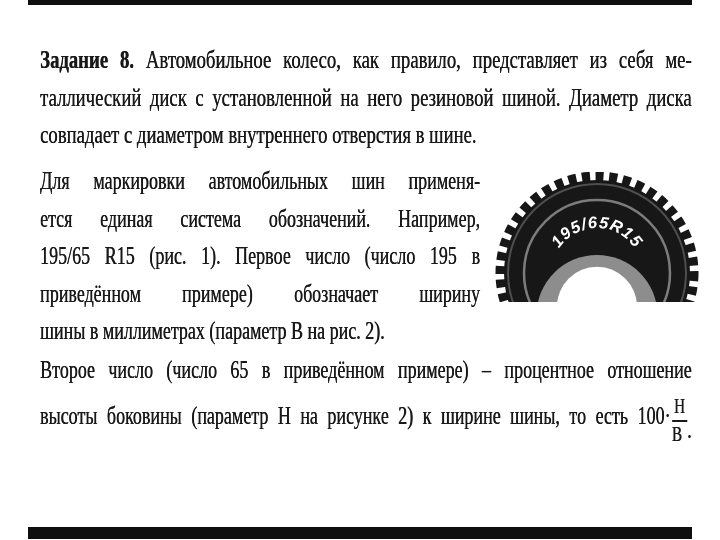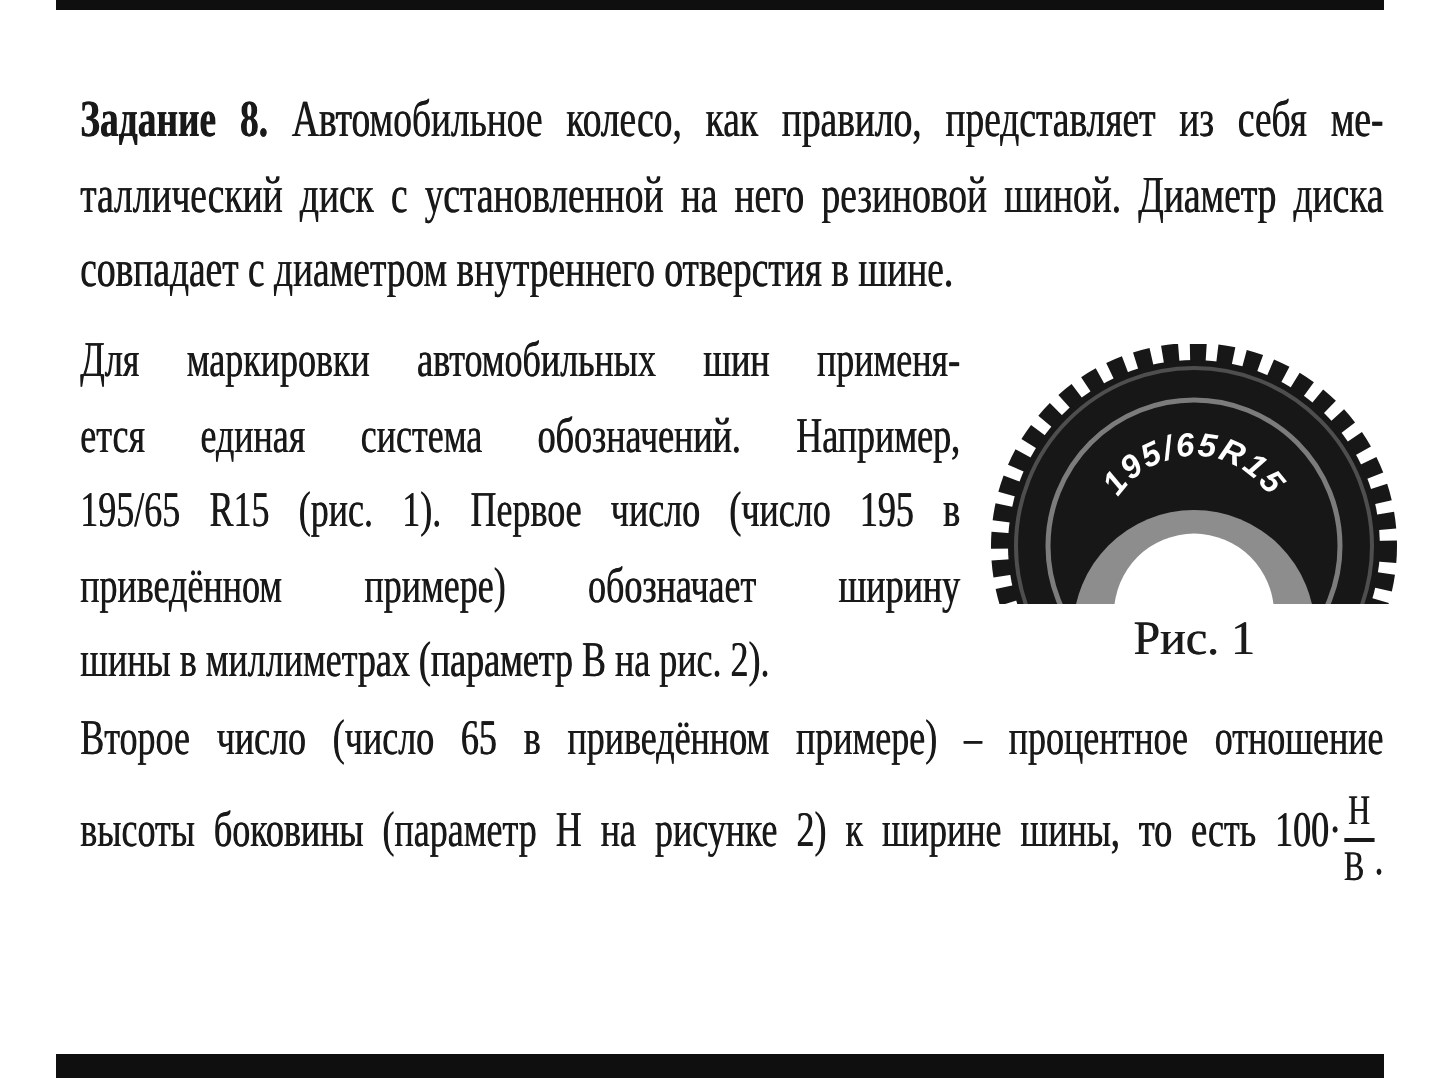--- a/index.html
+++ b/index.html
@@ -71,19 +71,18 @@
       <circle cx="105" cy="101" r="93" fill="#171717"></circle>
       <circle cx="105" cy="101" r="89" fill="none" stroke="#4e4e4e" stroke-width="2"></circle>
       <circle cx="105" cy="101" r="73" fill="none" stroke="#7c7c7c" stroke-width="2.5"></circle>
       <circle cx="105" cy="143.5" r="60.5" fill="#8d8d8d"></circle>
       <circle cx="105" cy="134.8" r="40" fill="#ffffff"></circle>
       <text font-size="16.5" font-style="italic" font-weight="bold" fill="#ffffff" letter-spacing="1" text-anchor="middle" font-family="'Liberation Sans', sans-serif">
         <textPath href="#markArc" startOffset="50%">195/65R15</textPath>
       </text>
     </g>
   </svg>
-  <div class="caption">Рис. 1</div>
 </div>
 
 <div class="para p3">
   <div class="jline l1">Второе число (число 65 в приведённом примере) – процентное отношение</div>
   <div class="jline l2"><span>высоты боковины (параметр Н на рисунке 2) к ширине шины, то есть</span> <span class="formula"><span>100</span><span>·</span><span class="frac"><span class="num">Н</span><span class="den">В</span></span><span class="f-period">.</span></span></div>
 </div>
 
 </body></html>

